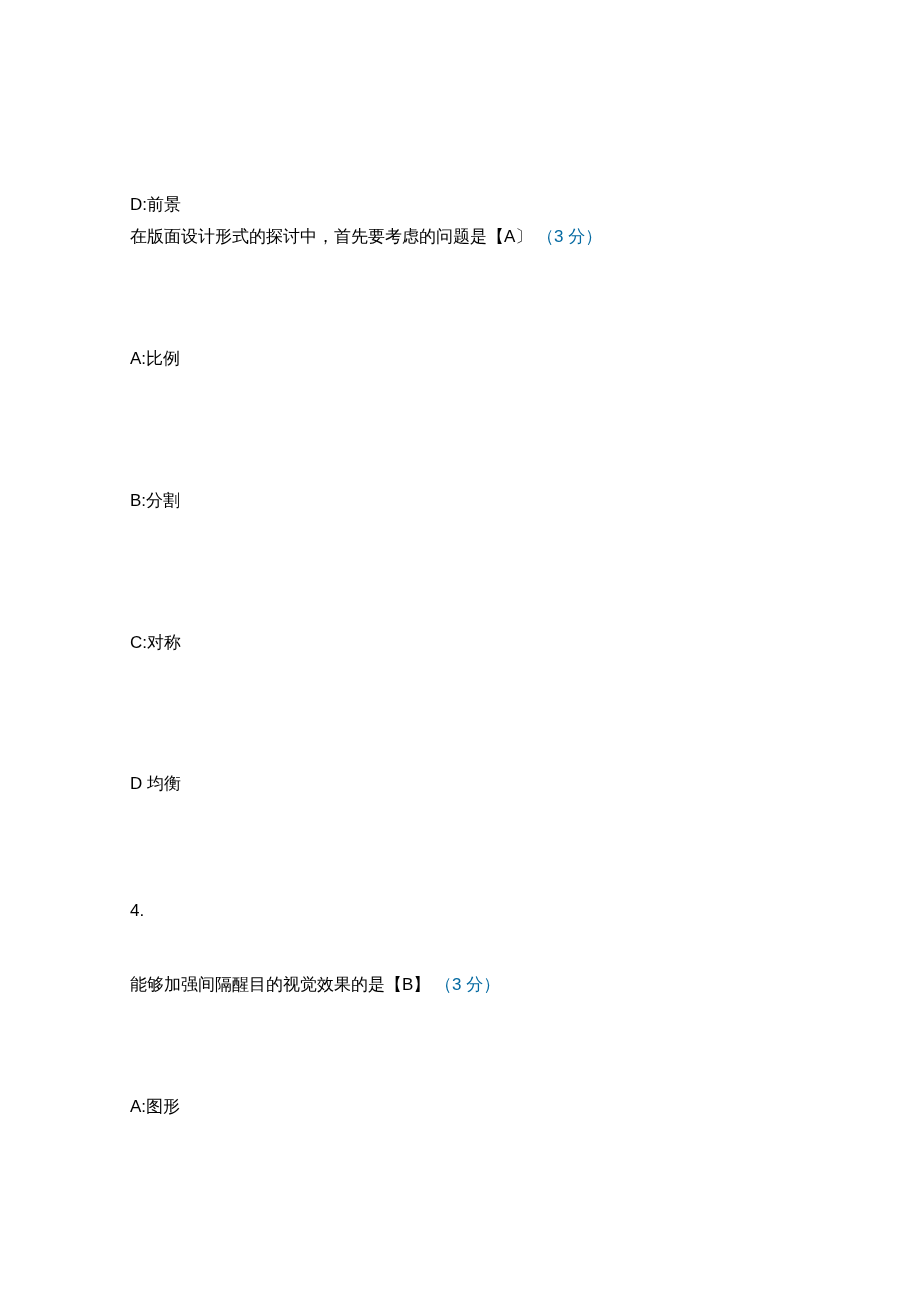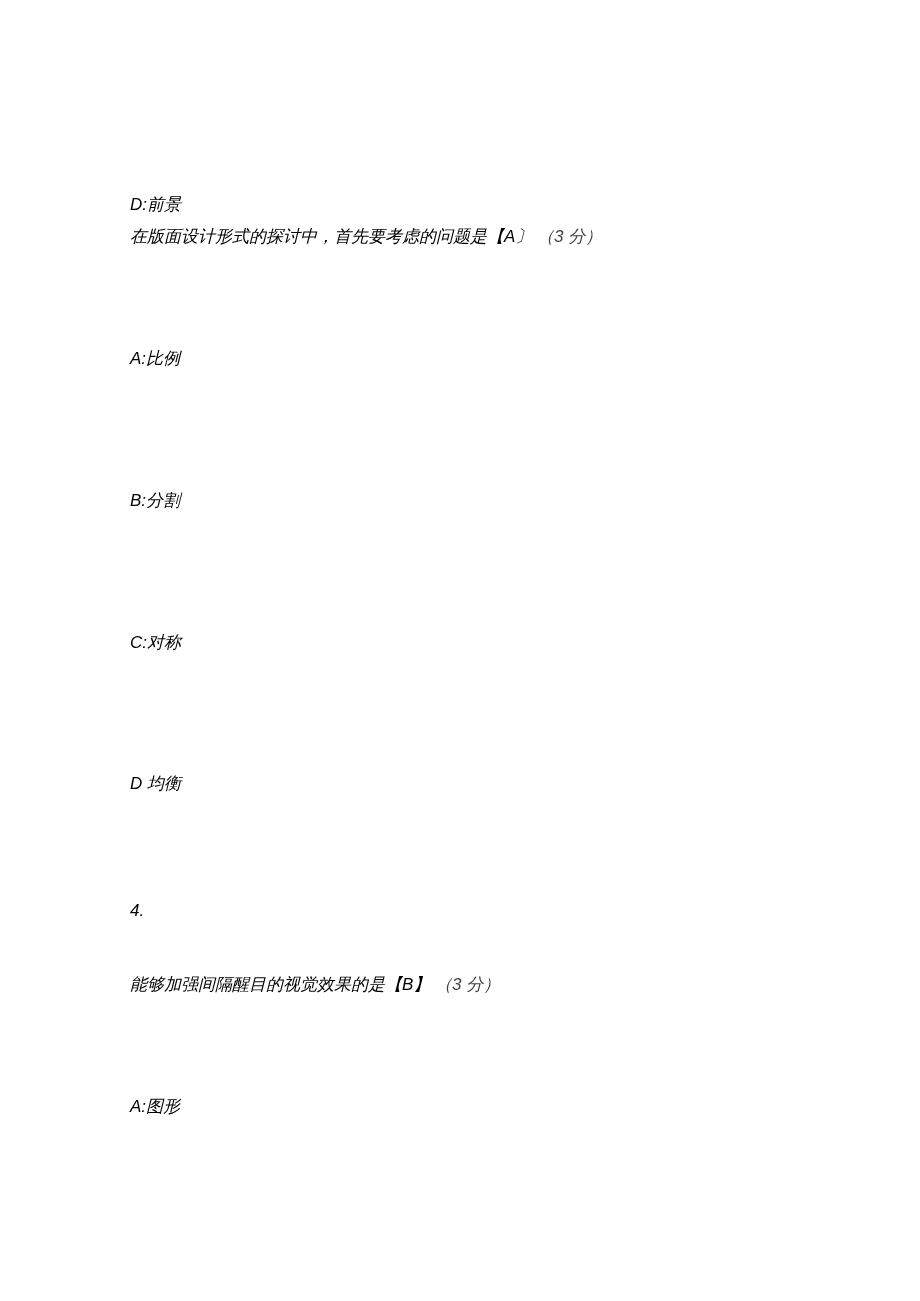--- a/index.html
+++ b/index.html
@@ -13,24 +13,23 @@
       background: #ffffff;
       font-family: "Microsoft YaHei", "SimSun", sans-serif;
       font-size: 17px;
       color: #000000;
       padding-left: 130px;
       padding-top: 191px;
       line-height: 1.7;
     }
     .line {
       margin-bottom: 3px;
-      font-style: italic;
     }
     .red {
-      color: #404040;
+      color: #0369a1;
     }
     .spacer-sm {
       height: 90px;
     }
     .spacer-md {
       height: 110px;
     }
     .spacer-lg {
       height: 95px;
     }

